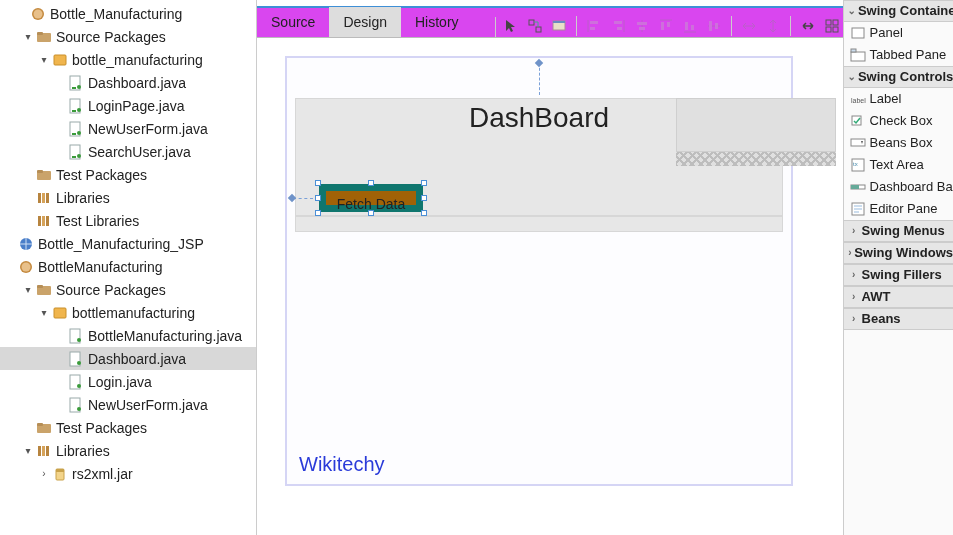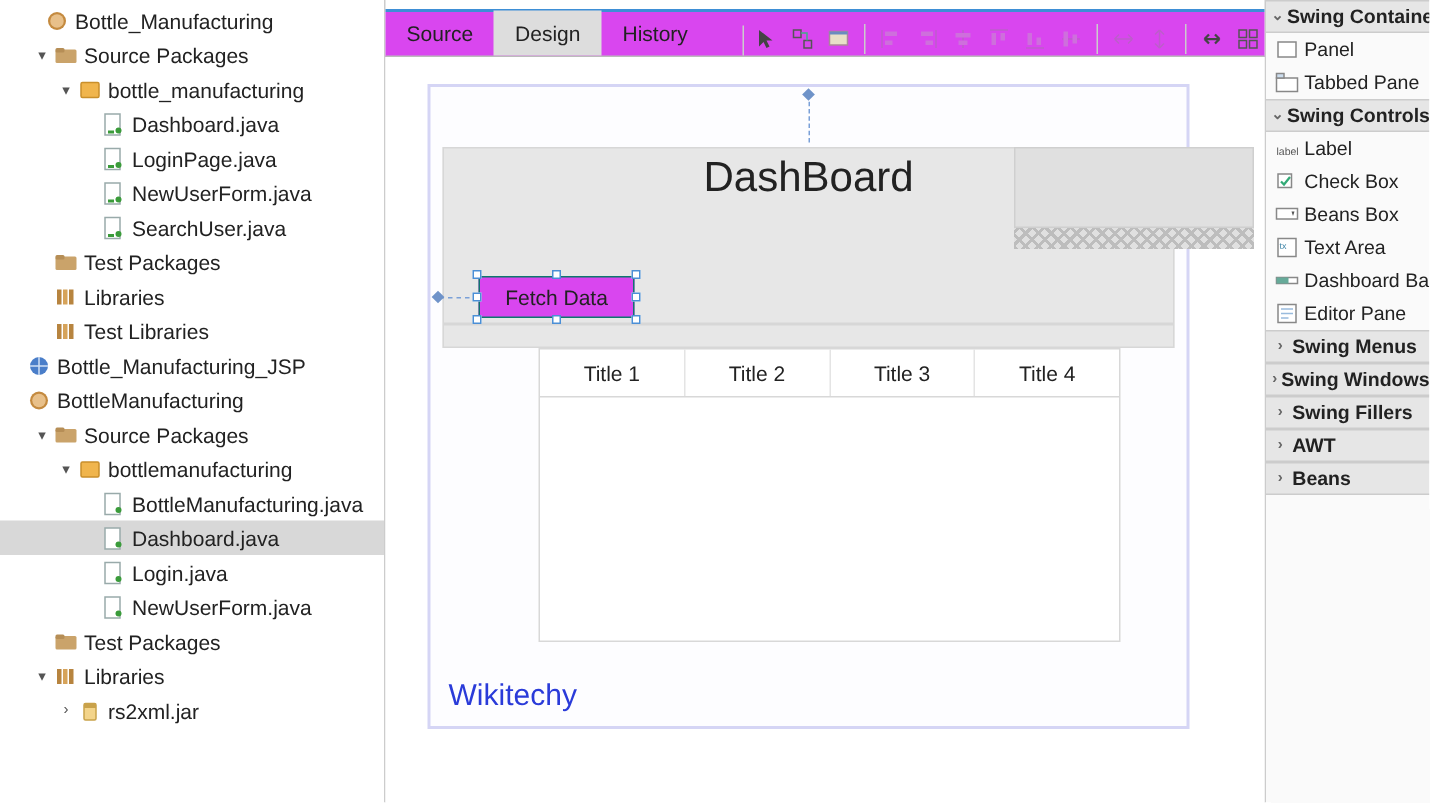--- a/index.html
+++ b/index.html
@@ -35,21 +35,21 @@
   .guide-v { position:absolute; left:50%; top:5px; width:0; height:32px; border-left:1px dashed #7aa0d8; }
   .guide-diamond { position:absolute; left:50%; top:2px; width:6px; height:6px; background:#6f93c9; transform:translateX(-50%) rotate(45deg); }
   .top-panel { position:absolute; left:8px; top:40px; right:8px; height:118px; background:#e7e7e7; border:1px solid #d7d7d7; }
   .right-gray { position:absolute; top:40px; right:-45px; width:160px; height:54px; background:#e0e0e0; border:1px solid #cfcfcf; }
   .zigzag { position:absolute; top:94px; right:-45px; width:160px; height:14px;
     background: repeating-linear-gradient(-45deg,#bdbdbd 0 2px,transparent 2px 6px),
                 repeating-linear-gradient(45deg,#bdbdbd 0 2px,transparent 2px 6px);
     background-color:#e0e0e0; }
   .dash-title { position:absolute; left:0; right:0; top:44px; text-align:center; font-size:28px; font-family:"Segoe UI",Arial,sans-serif; }
   .fetch-wrap { position:absolute; left:32px; top:126px; }
-  .fetch-btn { position:relative; width:104px; height:28px; line-height:26px; text-align:center; font-size:14px; background:#d946ef; border:1px solid #0f766e; }
+  .fetch-btn { position:relative; width:104px; height:28px; line-height:26px; text-align:center; font-size:14px; background:#a16207; border:7px solid #0f766e; }
   .handle { position:absolute; width:6px; height:6px; border:1px solid #4b8fd6; background:#fff; }
   .h-tl{top:-4px;left:-4px}.h-tr{top:-4px;right:-4px}.h-bl{bottom:-4px;left:-4px}.h-br{bottom:-4px;right:-4px}
   .h-tm{top:-4px;left:50%;margin-left:-3px}.h-bm{bottom:-4px;left:50%;margin-left:-3px}
   .h-ml{left:-4px;top:50%;margin-top:-3px}.h-mr{right:-4px;top:50%;margin-top:-3px}
   .h-lguide{position:absolute;left:-26px;top:50%;width:20px;height:0;border-top:1px dashed #7aa0d8;}
   .h-ldia{position:absolute;left:-30px;top:50%;width:6px;height:6px;margin-top:-3px;background:#6f93c9;transform:rotate(45deg);}
   .band2 { position:absolute; left:8px; top:158px; right:8px; height:16px; background:#e7e7e7; border:1px solid #d7d7d7; }
 
   .table { position:absolute; left:72px; top:174px; width:388px; height:196px; border:1px solid #d8d8d8; background:#fff; }
   .thead { display:flex; height:32px; border-bottom:1px solid #d8d8d8; }
@@ -423,28 +423,20 @@
         <div class="handle h-tr"></div>
         <div class="handle h-ml"></div>
         <div class="handle h-mr"></div>
         <div class="handle h-bl"></div>
         <div class="handle h-bm"></div>
         <div class="handle h-br"></div>
       </div>
 
       <div class="band2"></div>
 
-      <div class="table">
-        <div class="thead">
-          <div class="th">Title 1</div>
-          <div class="th">Title 2</div>
-          <div class="th">Title 3</div>
-          <div class="th">Title 4</div>
-        </div>
-      </div>
 
       <div class="watermark">Wikitechy</div>
     </div>
   </div>
 </div>
 
 <div class="palette-panel">
   <div class="pal-cat">
       <span class="chev">⌄</span>
       <span>Swing Containers</span>

